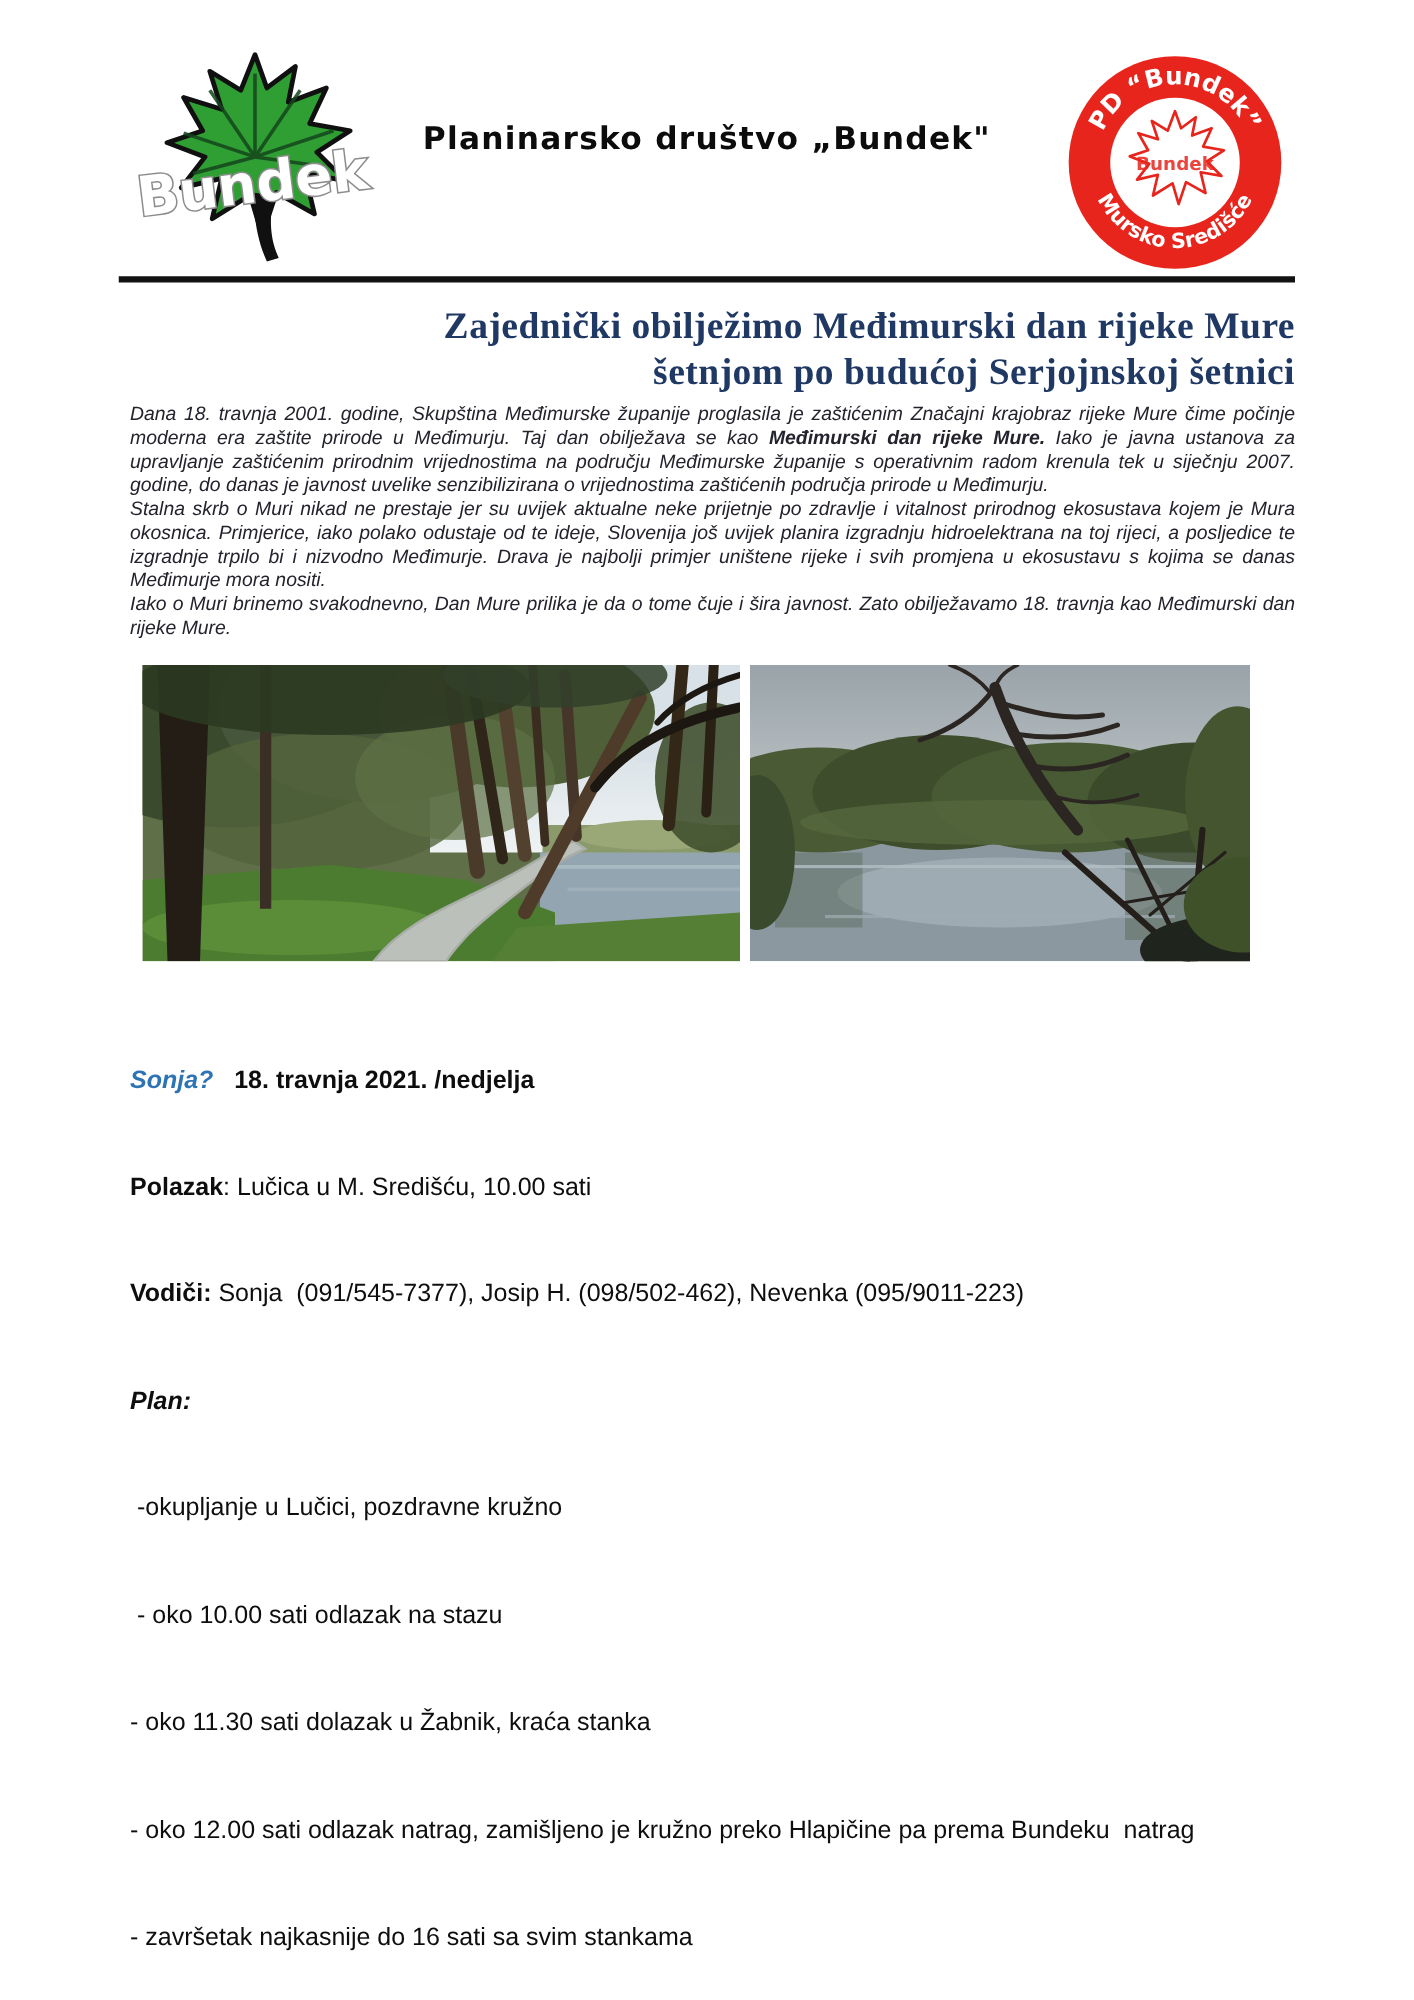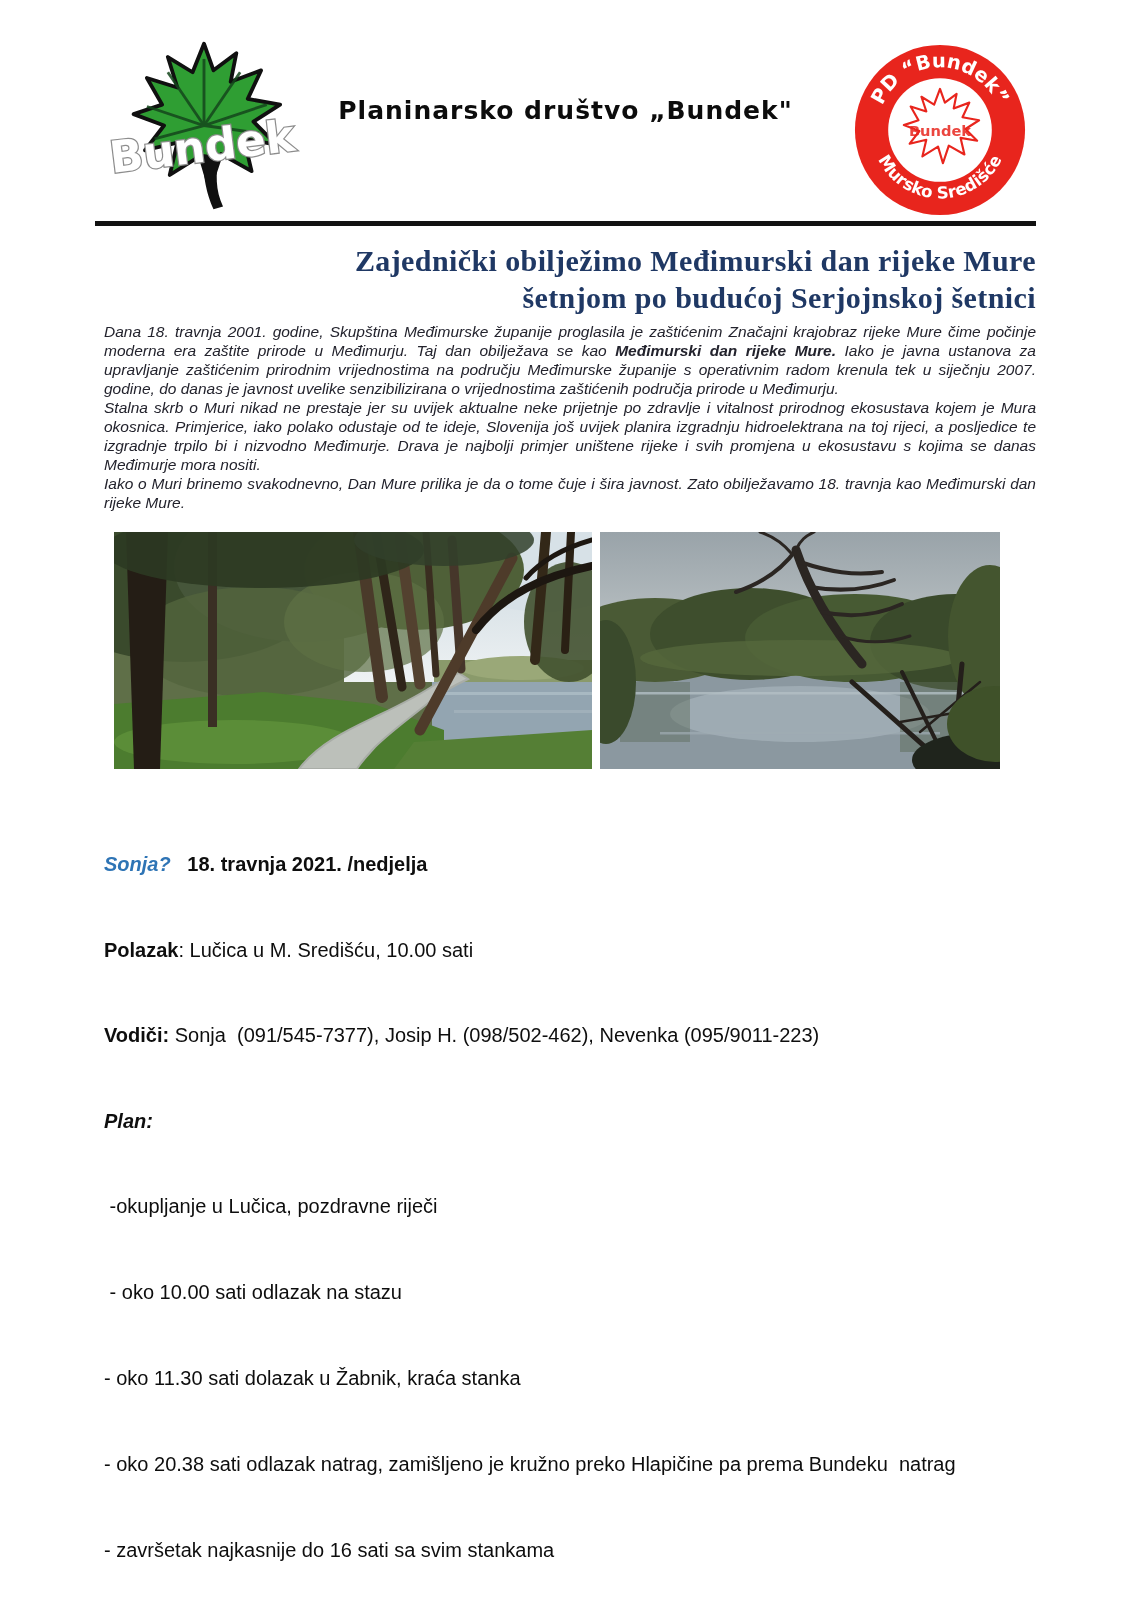--- a/index.html
+++ b/index.html
@@ -183,21 +183,21 @@
         <ellipse cx="382" cy="228" rx="70" ry="28" fill="#1f241c"></ellipse>
         <ellipse cx="395" cy="192" rx="48" ry="38" fill="#3f5129"></ellipse>
       </svg>
     </div>
 
     <div class="details">
       <div><span class="kada">Sonja?</span><span>   </span><span class="kada-val">18. travnja 2021. /nedjelja</span></div>
       <div><span class="lbl">Polazak</span><span>: Lučica u M. Središću, 10.00 sati</span></div>
       <div><span class="lbl">Vodiči:</span><span> Sonja  (091/545-7377), Josip H. (098/502-462), Nevenka (095/9011-223)</span></div>
       <div><span class="lbl-i">Plan:</span></div>
-      <div class="plan-item"> -okupljanje u Lučica, pozdravne riječi</div>
+      <div class="plan-item"> -okupljanje u Lučici, pozdravne kružno</div>
       <div class="plan-item"> - oko 10.00 sati odlazak na stazu</div>
       <div class="plan-item">- oko 11.30 sati dolazak u Žabnik, kraća stanka</div>
-      <div class="plan-item">- oko 20.38 sati odlazak natrag, zamišljeno je kružno preko Hlapičine pa prema Bundeku  natrag</div>
+      <div class="plan-item">- oko 12.00 sati odlazak natrag, zamišljeno je kružno preko Hlapičine pa prema Bundeku  natrag</div>
       <div class="plan-item">- završetak najkasnije do 16 sati sa svim stankama</div>
     </div>
 
   </div>
 </div>
 
 </body></html>

